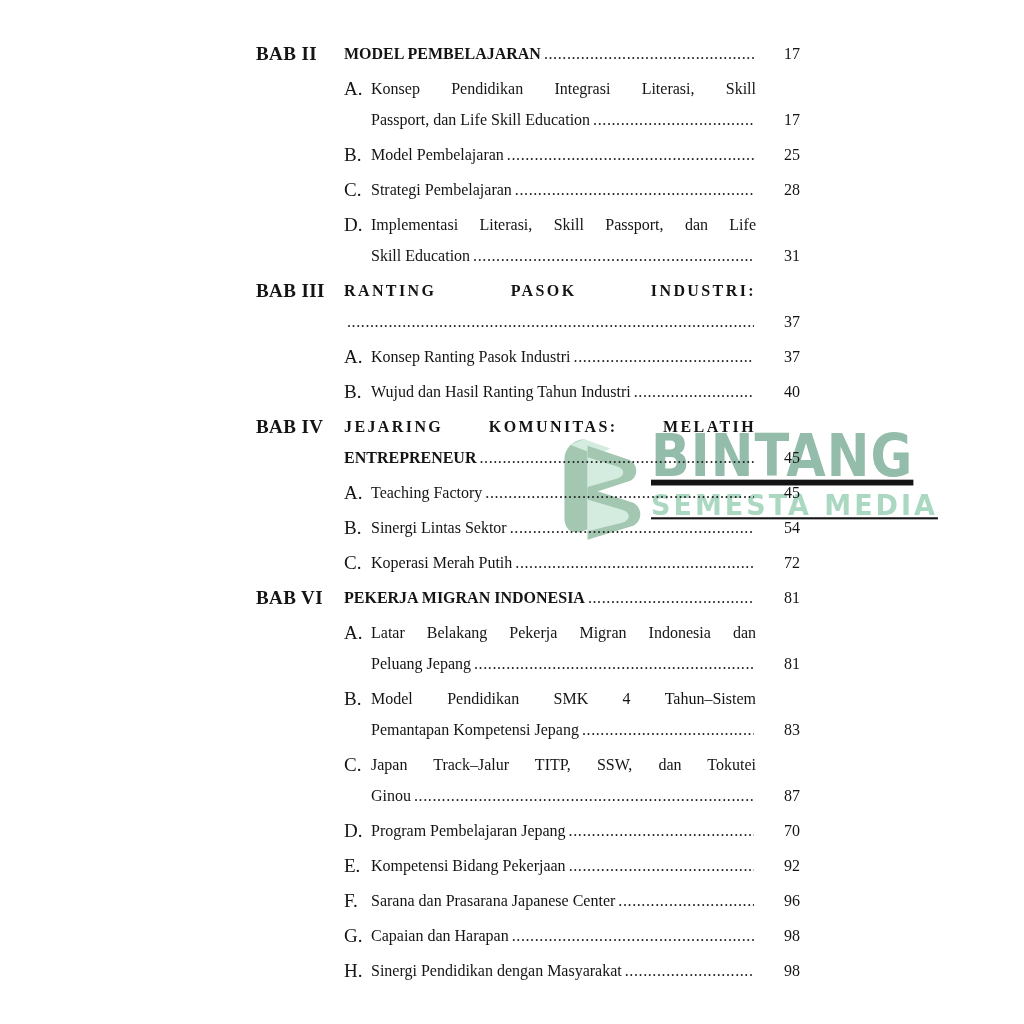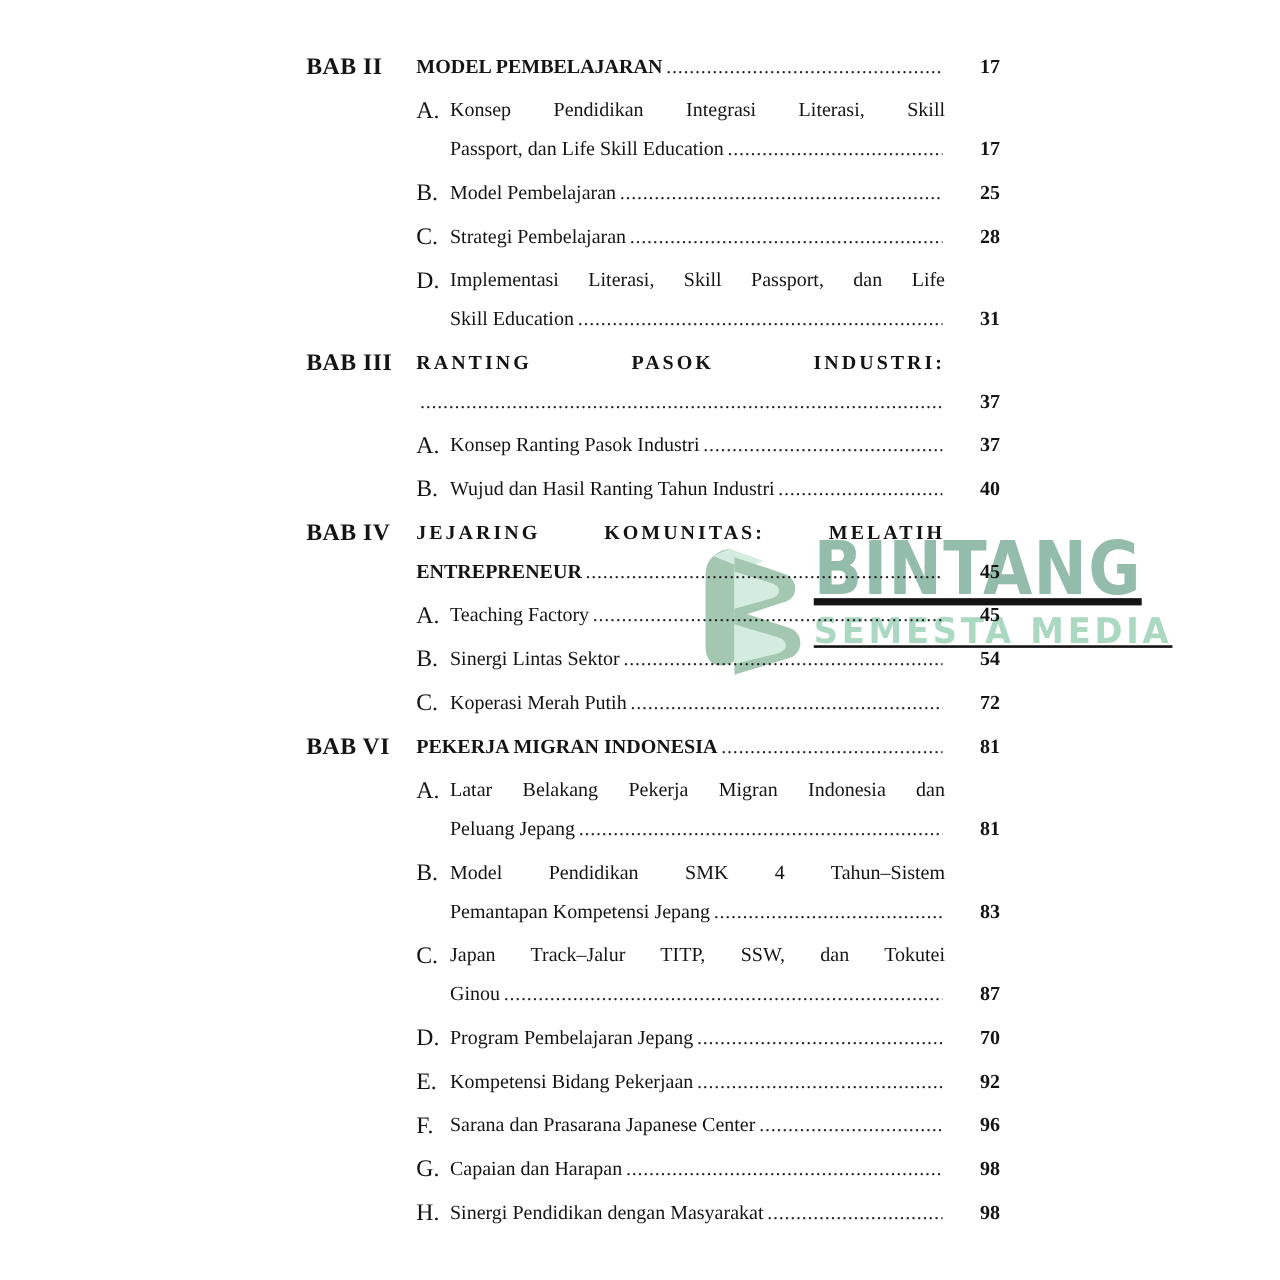--- a/index.html
+++ b/index.html
@@ -13,37 +13,37 @@
   .wm-text{position:absolute;left:100px;top:0;text-decoration:underline;}
   .wm-line1{font-family:"DejaVu Sans", sans-serif;font-weight:bold;font-size:51px;
             line-height:56px;letter-spacing:1px;color:#93bcaa;
             transform:scaleY(1.16);transform-origin:top left;white-space:nowrap;}
   .wm-line2{font-family:"DejaVu Sans", sans-serif;font-weight:bold;font-size:27px;
             line-height:27px;letter-spacing:3px;color:#abd8c1;margin-top:11px;
             transform:scaleY(1.05);transform-origin:top left;white-space:nowrap;}
 
   
   .toc{position:absolute;left:245px;top:38px;width:555px;z-index:1;}
-  .entry{display:flex;margin-bottom:4px;}
+  .entry{display:flex;margin-bottom:4px;margin-left:11px;}
   .label{width:88px;flex:0 0 88px;font-weight:bold;font-size:19px;line-height:31px;
          letter-spacing:.4px;white-space:nowrap;}
   .ebody{flex:1;display:flex;min-width:0;}
   .letter{width:27px;flex:0 0 27px;font-size:19px;line-height:31px;}
   .lines{flex:1;min-width:0;}
   .line{font-size:16px;line-height:31px;height:31px;}
   .chapter .lines{font-weight:bold;}
   .line.wrapped{margin-right:44px;text-align:justify;text-align-last:justify;}
   .chapter .line.wrapped{letter-spacing:.15em;}
   .line.final{display:flex;align-items:baseline;}
   .line.final .t{white-space:nowrap;}
   .i{}
   .dots{flex:1;min-width:0;overflow:hidden;white-space:nowrap;
         letter-spacing:.6px;margin-left:3px;margin-right:2px;
         font-weight:normal;color:#1c1c1c;}
-  .pg{width:44px;flex:0 0 44px;text-align:right;white-space:nowrap;font-weight:bold;}
+  .pg{width:44px;flex:0 0 44px;text-align:right;white-space:nowrap;font-weight:normal;}
 </style>
 </head>
 <body>
 
 <div class="page">
 
   <div class="watermark">
     <svg class="wm-logo" width="96" height="108" viewBox="0 0 100 112" aria-hidden="true">
       <path d="M34,6 C22,8 14,16 14,27 L14,88 C14,100 22,106 33,102 L38,100 L38,8 Z" fill="#a3c7b1"></path>
       <path d="M34,6 L62,16 L48,23 L20,12 Z" fill="#d4ecdf"></path>

